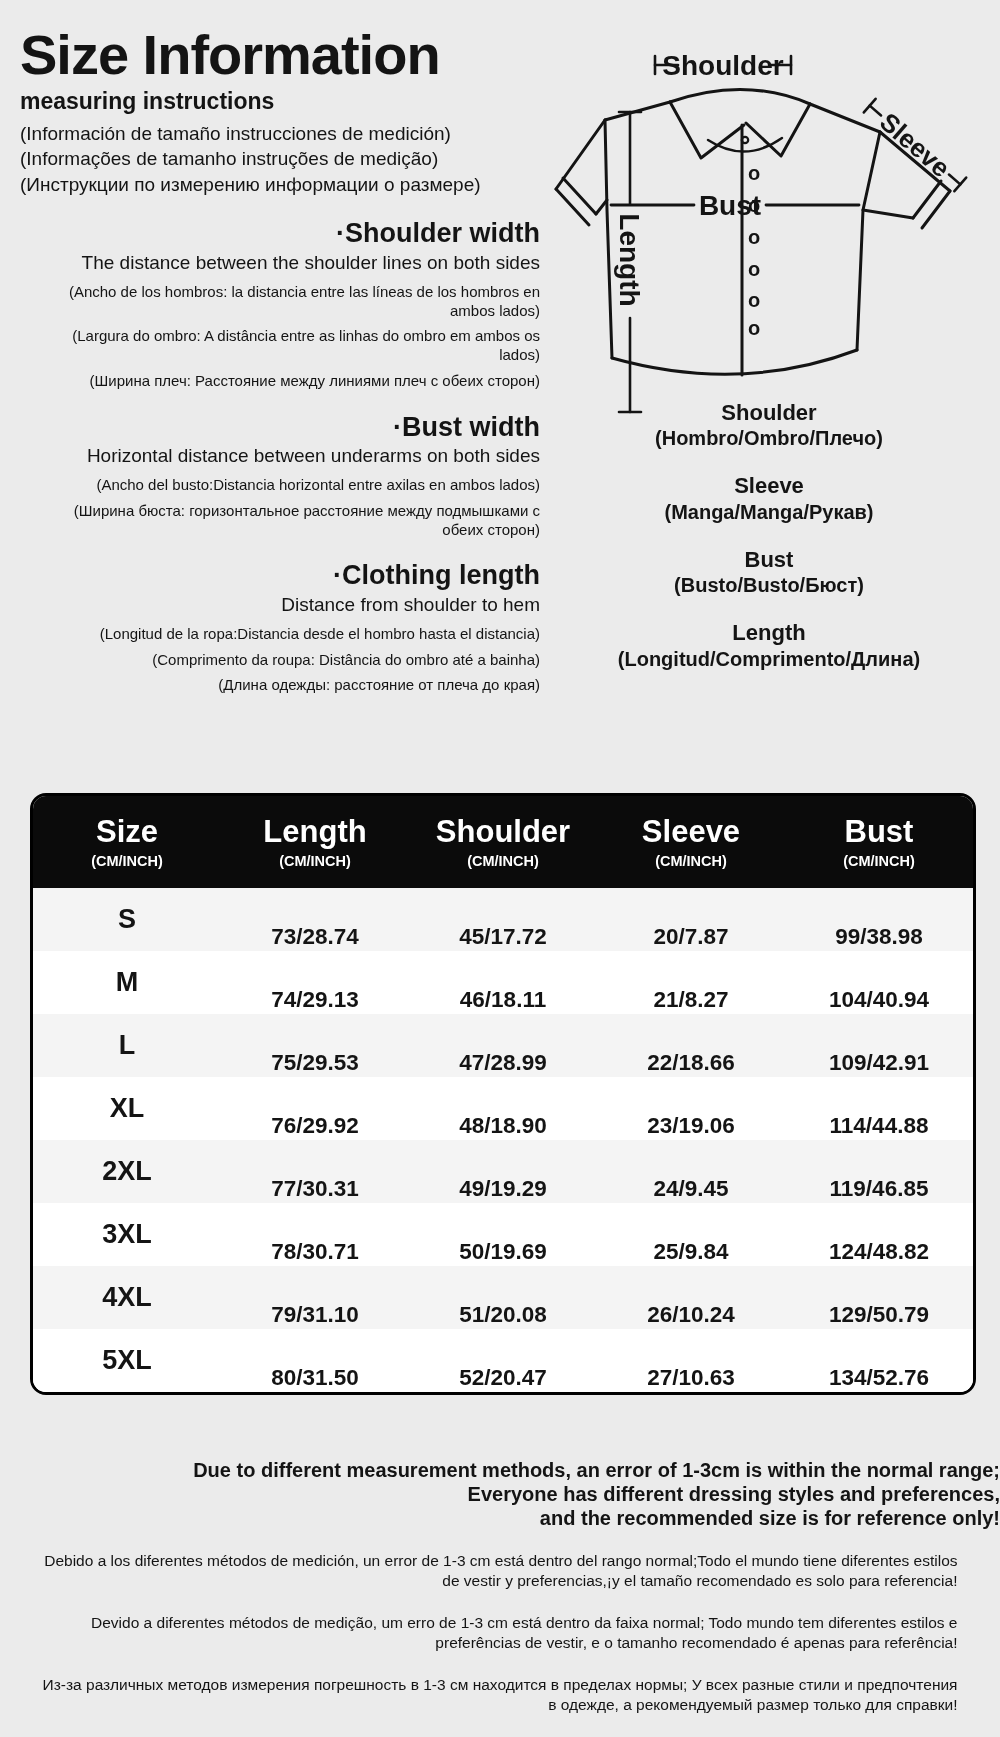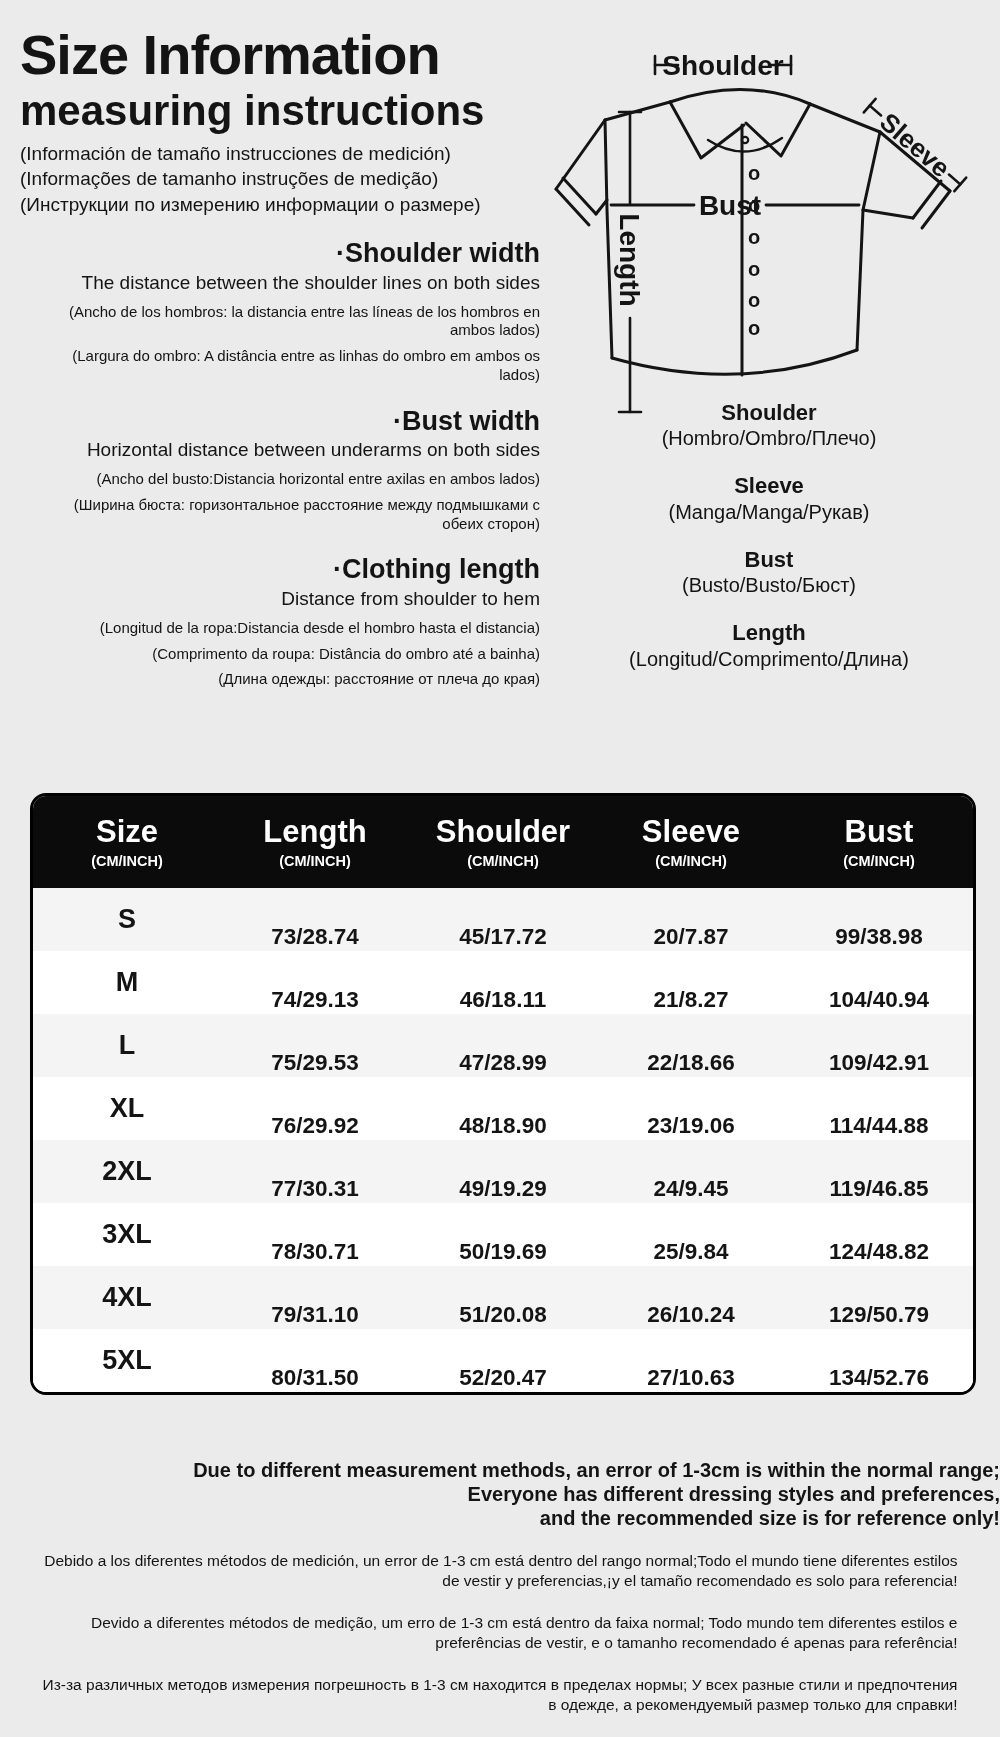--- a/index.html
+++ b/index.html
@@ -3,33 +3,33 @@
 <meta charset="utf-8">
 <style>
   html,body{margin:0;padding:0;background:#e9e9e9;}
   .page{
     position:relative;width:1000px;height:1737px;background:#ebebeb;
     font-family:"Liberation Sans", sans-serif;color:#141414;overflow:hidden;
   }
   
   .left-col{position:absolute;left:20px;top:26px;width:520px;}
   .title{font-size:56px;font-weight:bold;letter-spacing:-1px;line-height:1.05;margin:0;}
-  .subtitle{font-size:42px;font-weight:bold;margin:4px 0 8px 0;line-height:1.05;}
+  .subtitle{font-size:23px;font-weight:bold;margin:4px 0 8px 0;line-height:1.05;}
   .trans{font-size:19px;line-height:1.34;}
   .section{margin-top:22px;text-align:right;}
   .section-title{font-size:27px;font-weight:bold;margin:0;line-height:1.1;}
   .section-desc{font-size:19px;margin:3px 0 8px 12px;line-height:1.2;}
   .section-note{font-size:15px;margin:0 0 7px 14px;line-height:1.25;}
   
   .diagram{position:absolute;left:548px;top:28px;width:442px;height:392px;}
   .diagram svg{width:100%;height:100%;}
   .dg-legend{position:absolute;left:548px;top:400px;width:442px;text-align:center;}
   .dg-group{margin-bottom:23px;}
   .dg-en{font-size:22px;font-weight:bold;line-height:1.2;}
-  .dg-intl{font-size:20px;line-height:1.2;}
+  .dg-intl{font-size:20px;line-height:1.2;font-weight:bold;}
   
   .size-table{
     position:absolute;left:30px;top:793px;width:940px;
     border:3px solid #000;border-radius:16px;overflow:hidden;background:#fff;
   }
   .t-head{display:flex;background:#0b0b0b;color:#ffffff;height:92px;align-items:center;}
   .t-col{width:20%;text-align:center;}
   .th-label{font-size:31px;font-weight:bold;line-height:1.1;}
   .th-unit{font-size:14.5px;font-weight:bold;margin-top:3px;}
   .t-row{display:flex;height:63px;align-items:center;background:#fff;}
@@ -51,20 +51,21 @@
     <div class="subtitle">measuring instructions</div>
     <div class="trans">(Información de tamaño instrucciones de medición)</div>
     <div class="trans">(Informações de tamanho instruções de medição)</div>
     <div class="trans">(Инструкции по измерению информации о размере)</div>
 
     <div class="section">
       <div class="section-title">·Shoulder width</div>
       <div class="section-desc">The distance between the shoulder lines on both sides</div>
       <div class="section-note">(Ancho de los hombros: la distancia entre las líneas de los hombros en ambos lados)</div>
       <div class="section-note">(Largura do ombro: A distância entre as linhas do ombro em ambos os lados)</div>
+      <div class="section-note">(Ширина плеч: Расстояние между линиями плеч с обеих сторон)</div>
     </div>
 
     <div class="section">
       <div class="section-title">·Bust width</div>
       <div class="section-desc">Horizontal distance between underarms on both sides</div>
       <div class="section-note">(Ancho del busto:Distancia horizontal entre axilas en ambos lados)</div>
       <div class="section-note">(Ширина бюста: горизонтальное расстояние между подмышками с обеих сторон)</div>
     </div>
 
     <div class="section">

